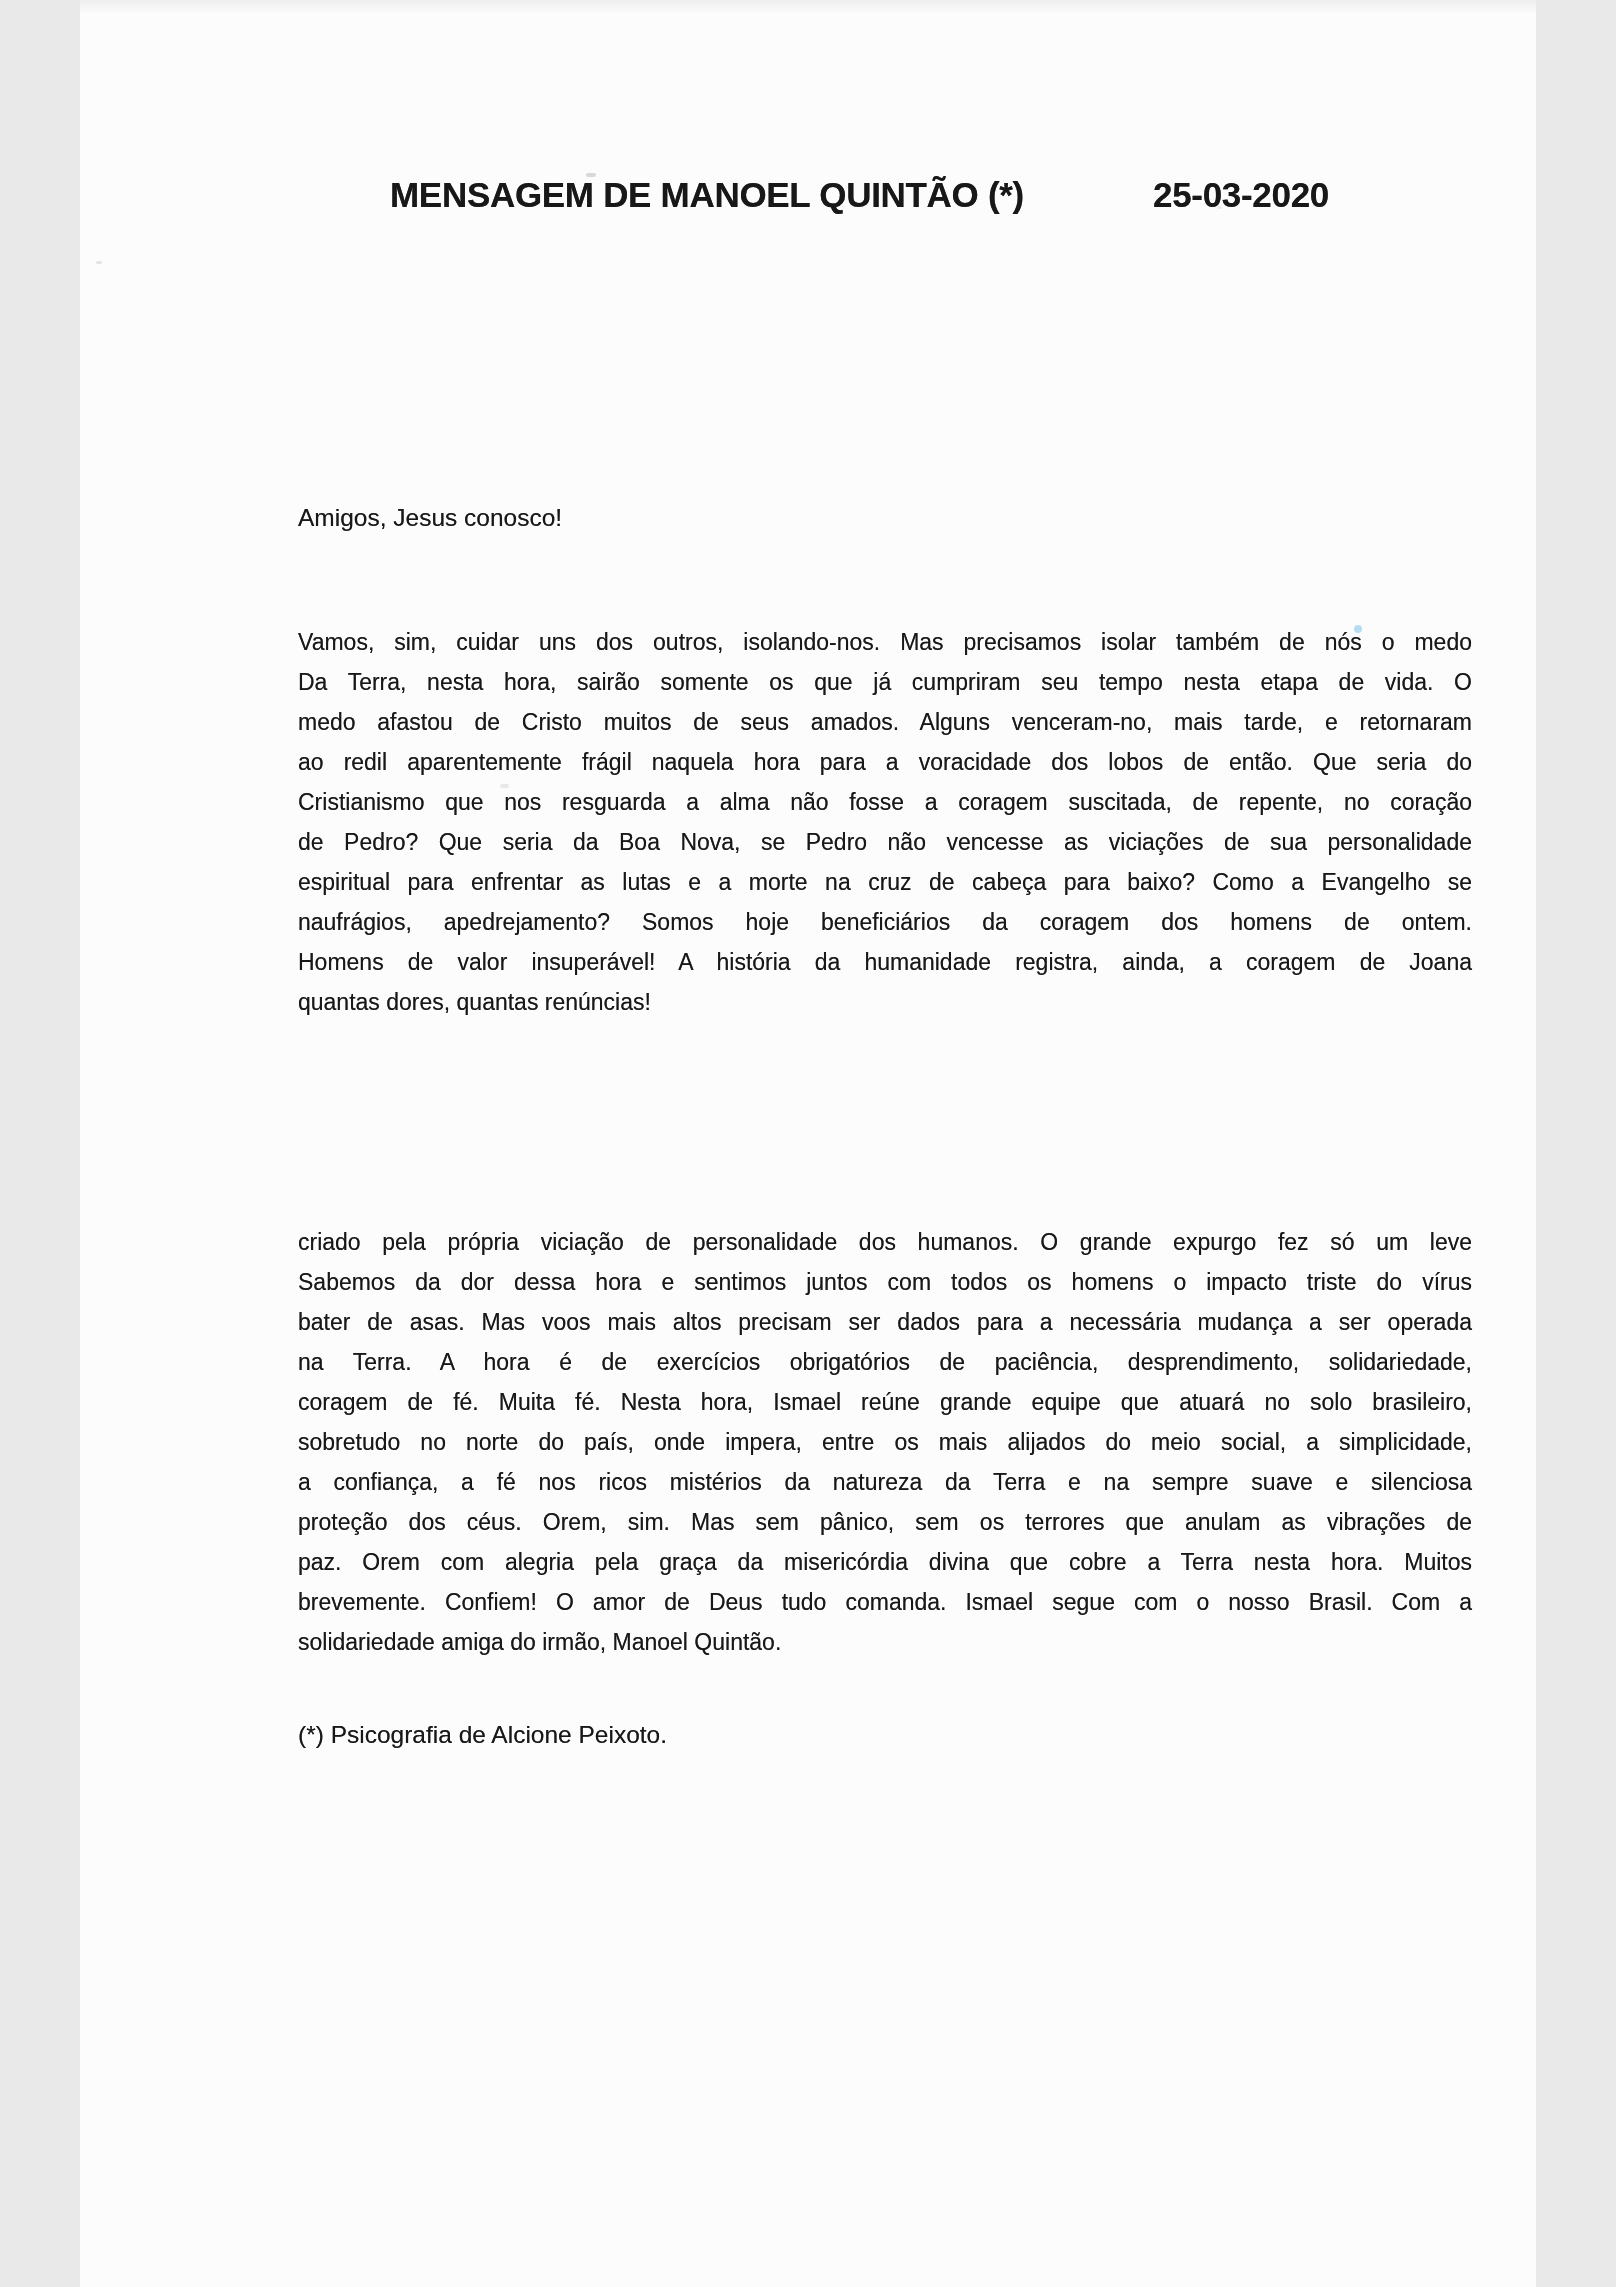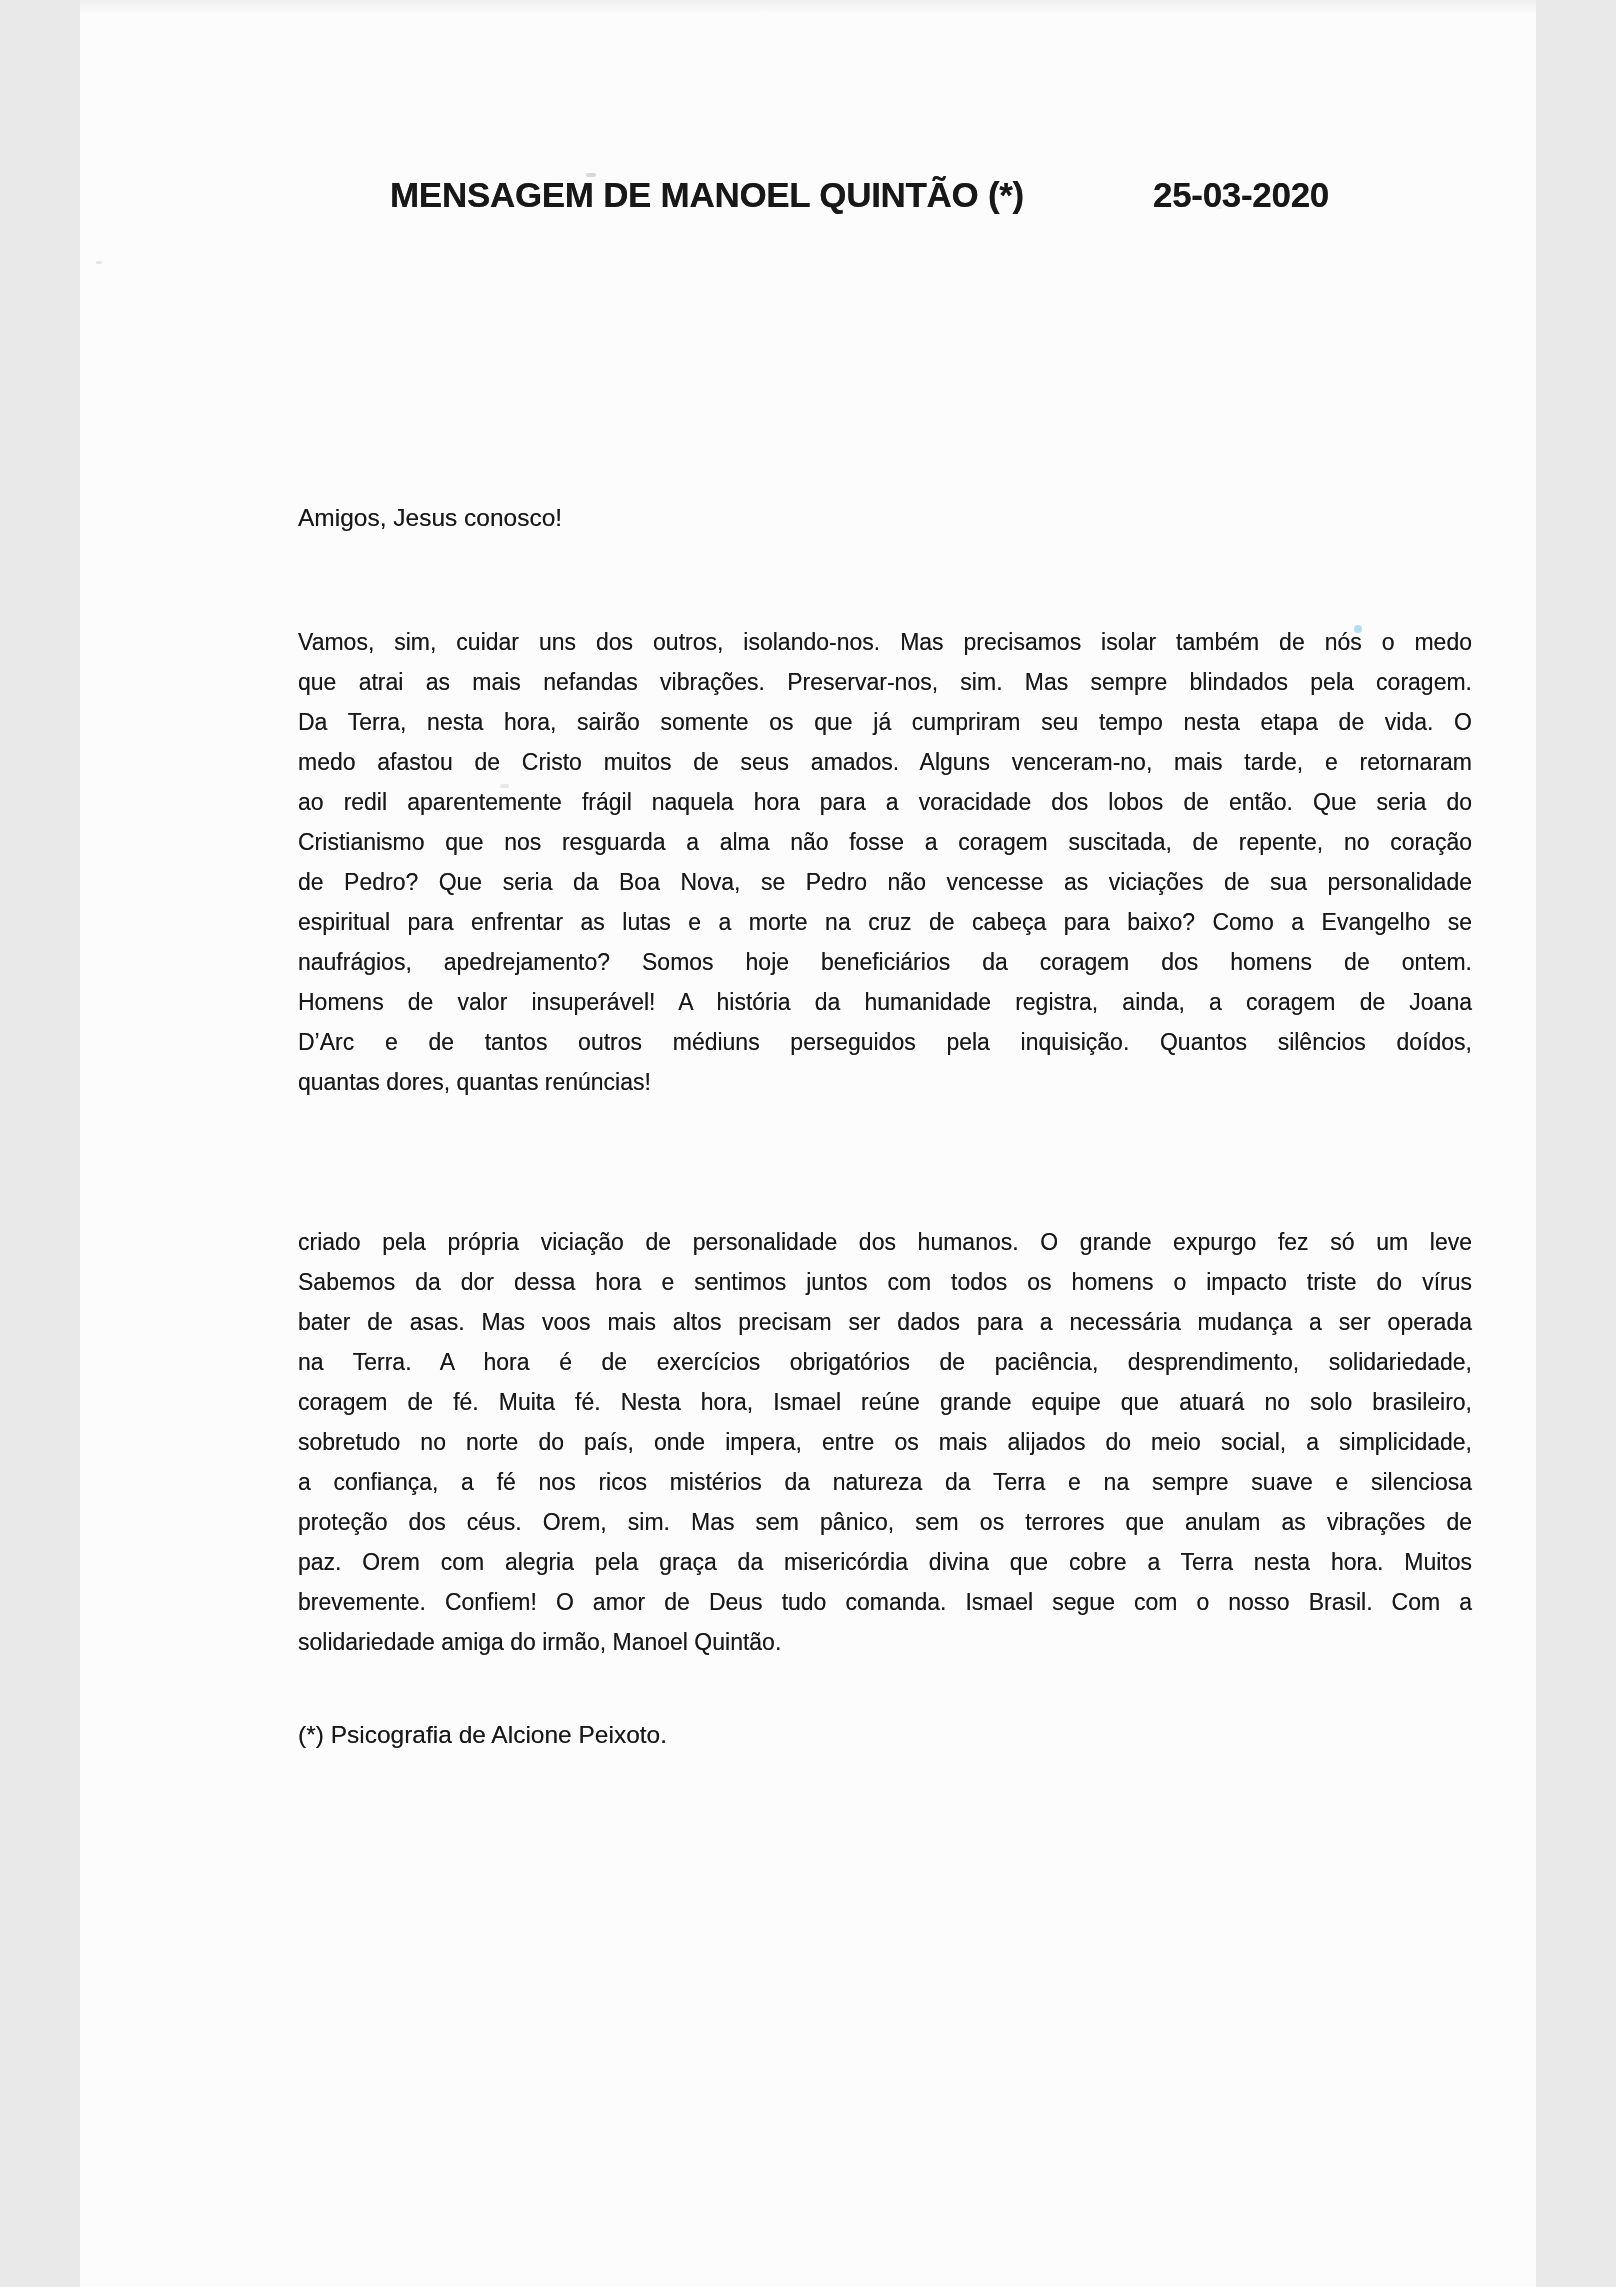--- a/index.html
+++ b/index.html
@@ -80,30 +80,28 @@
 
   <div class="title-row">
     <div class="doc-title">MENSAGEM DE MANOEL QUINTÃO  (*)</div>
     <div class="doc-date">25-03-2020</div>
   </div>
 
   <div class="salutation">Amigos, Jesus conosco!</div>
 
   <div class="para para-1">
     <div class="tline">Vamos, sim, cuidar uns dos outros, isolando-nos. Mas precisamos isolar também de nós o medo</div>
-    <div class="tline">que atrai as mais nefandas vibrações. Preservar-nos, sim. Mas sempre blindados pela coragem.</div>
     <div class="tline">Da Terra, nesta hora, sairão somente os que já cumpriram seu tempo nesta etapa de vida. O</div>
     <div class="tline">medo afastou de Cristo muitos de seus amados. Alguns venceram-no, mais tarde, e retornaram</div>
     <div class="tline">ao redil aparentemente frágil naquela hora para a voracidade dos lobos de então. Que seria do</div>
     <div class="tline">Cristianismo que nos resguarda a alma não fosse a coragem suscitada, de repente, no coração</div>
     <div class="tline">de Pedro? Que seria da Boa Nova, se Pedro não vencesse as viciações de sua personalidade</div>
     <div class="tline">espiritual para enfrentar as lutas e a morte na cruz de cabeça para baixo? Como a Evangelho se</div>
     <div class="tline">naufrágios, apedrejamento? Somos hoje beneficiários da coragem dos homens de ontem.</div>
     <div class="tline">Homens de valor insuperável! A história da humanidade registra, ainda, a coragem de Joana</div>
-    <div class="tline">D’Arc e de tantos outros médiuns perseguidos pela inquisição. Quantos silêncios doídos,</div>
     <div class="tline last">quantas dores, quantas renúncias!</div>
   </div>
 
   <div class="para para-2">
     <div class="tline">criado pela própria viciação de personalidade dos humanos. O grande expurgo fez só um leve</div>
     <div class="tline">Sabemos da dor dessa hora e sentimos juntos com todos os homens o impacto triste do vírus</div>
     <div class="tline">bater de asas. Mas voos mais altos precisam ser dados para a necessária mudança a ser operada</div>
     <div class="tline">na Terra. A hora é de exercícios obrigatórios de paciência, desprendimento, solidariedade,</div>
     <div class="tline">coragem de fé. Muita fé. Nesta hora, Ismael reúne grande equipe que atuará no solo brasileiro,</div>
     <div class="tline">sobretudo no norte do país, onde impera, entre os mais alijados do meio social, a simplicidade,</div>

